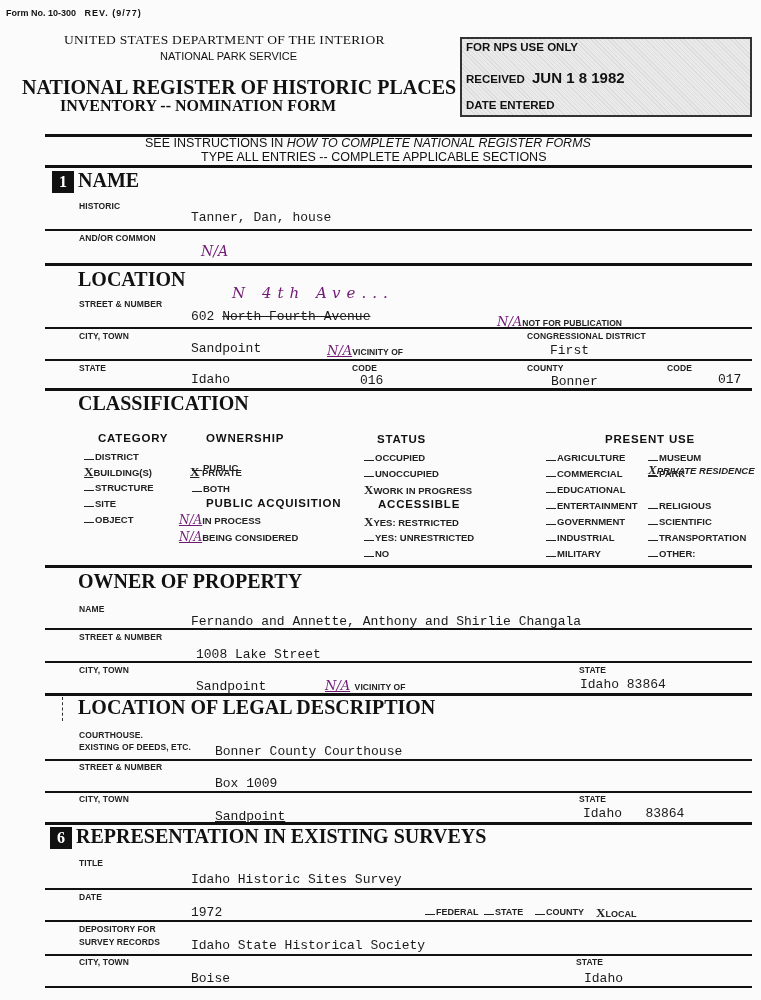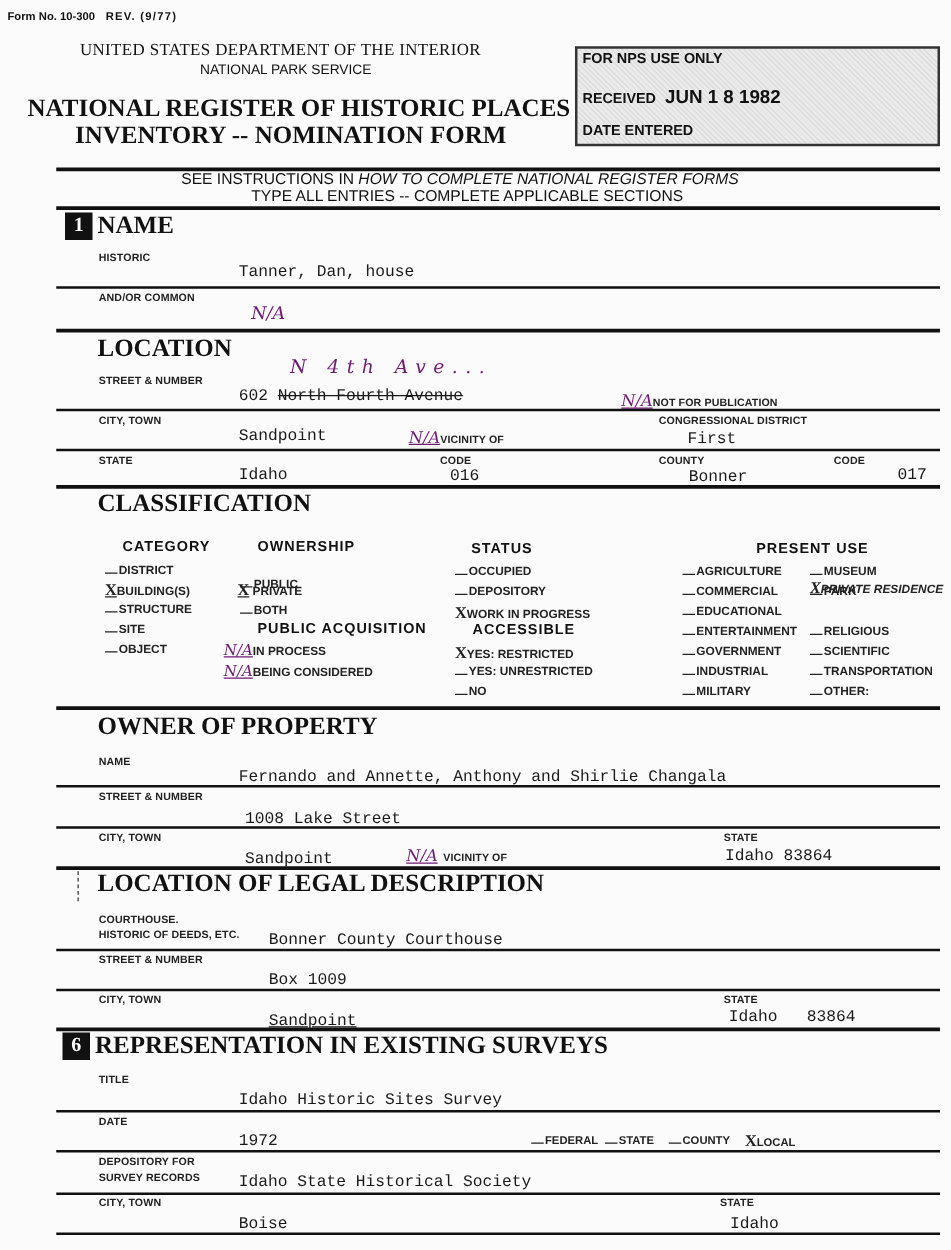--- a/index.html
+++ b/index.html
@@ -27,21 +27,21 @@
 </head>
 <body>
 
 <div class="abs" style="left:6px;top:8px;font-size:9px;font-weight:bold;">
   <span>Form No. 10-300</span>
   <span style="margin-left:6px;letter-spacing:1px;">REV. (9/77)</span>
 </div>
 <div class="abs serif" style="left:64px;top:32px;font-size:13.5px;letter-spacing:0.3px;">UNITED STATES DEPARTMENT OF THE INTERIOR</div>
 <div class="abs" style="left:160px;top:50px;font-size:11px;">NATIONAL PARK SERVICE</div>
 <div class="abs serif" style="left:22px;top:76px;font-size:20px;font-weight:bold;">NATIONAL REGISTER OF HISTORIC PLACES</div>
-<div class="abs serif" style="left:60px;top:97px;font-size:20px;font-weight:bold;">INVENTORY -- NOMINATION FORM</div>
+<div class="abs serif" style="left:60px;top:97px;font-size:16px;font-weight:bold;">INVENTORY -- NOMINATION FORM</div>
 
 <div class="nps-box">
   <div class="row" style="top:2px;">FOR NPS USE ONLY</div>
   <div class="row" style="top:30px;">
     <span>RECEIVED</span>
     <span style="font-size:15px;margin-left:4px;font-weight:bold;font-family:'Liberation Sans Narrow','Liberation Sans',sans-serif;">JUN 1 8 1982</span>
   </div>
   <div class="row" style="top:60px;">DATE ENTERED</div>
 </div>
 
@@ -103,21 +103,21 @@
 <div class="abs colhead" style="left:206px;top:432px;">OWNERSHIP</div>
 <div class="abs opt" style="left:192px;top:462px;"><span class="blank"></span><span>PUBLIC</span></div>
 <div class="abs opt" style="left:190px;top:464px;"><span class="mark">X</span>&nbsp;<span>PRIVATE</span></div>
 <div class="abs opt" style="left:192px;top:483px;"><span class="blank"></span><span>BOTH</span></div>
 <div class="abs colhead" style="left:206px;top:497px;">PUBLIC ACQUISITION</div>
 <div class="abs opt" style="left:179px;top:513px;"><span class="hand" style="font-size:12px;font-weight:normal;text-decoration:underline;">N/A</span><span>IN PROCESS</span></div>
 <div class="abs opt" style="left:179px;top:530px;"><span class="hand" style="font-size:12px;font-weight:normal;text-decoration:underline;">N/A</span><span>BEING CONSIDERED</span></div>
 
 <div class="abs colhead" style="left:377px;top:433px;">STATUS</div>
 <div class="abs opt" style="left:364px;top:452px;"><span class="blank"></span><span>OCCUPIED</span></div>
-<div class="abs opt" style="left:364px;top:468px;"><span class="blank"></span><span>DEPOSITORY</span></div>
+<div class="abs opt" style="left:364px;top:468px;"><span class="blank"></span><span>UNOCCUPIED</span></div>
 <div class="abs opt" style="left:364px;top:482px;"><span class="mark" style="text-decoration:none;">X</span><span>WORK IN PROGRESS</span></div>
 <div class="abs colhead" style="left:378px;top:498px;">ACCESSIBLE</div>
 <div class="abs opt" style="left:364px;top:514px;"><span class="mark" style="text-decoration:none;">X</span><span>YES: RESTRICTED</span></div>
 <div class="abs opt" style="left:364px;top:532px;"><span class="blank"></span><span>YES: UNRESTRICTED</span></div>
 <div class="abs opt" style="left:364px;top:548px;"><span class="blank"></span><span>NO</span></div>
 
 <div class="abs colhead" style="left:605px;top:433px;">PRESENT USE</div>
 <div class="abs opt" style="left:546px;top:452px;"><span class="blank"></span><span>AGRICULTURE</span></div>
 <div class="abs opt" style="left:546px;top:468px;"><span class="blank"></span><span>COMMERCIAL</span></div>
 <div class="abs opt" style="left:546px;top:484px;"><span class="blank"></span><span>EDUCATIONAL</span></div>
@@ -149,21 +149,21 @@
   <span class="hand" style="font-size:13px;text-decoration:underline;">N/A</span>
   <span class="lbl">VICINITY OF</span>
 </div>
 <div class="abs lbl" style="left:579px;top:665px;">STATE</div>
 <div class="abs mono" style="left:580px;top:677px;">Idaho 83864</div>
 <div class="rule thick" style="top:693px;"></div>
 
 <div class="abs" style="left:62px;top:697px;width:1px;height:24px;border-left:1px dashed #333;"></div>
 <div class="abs sechead" style="left:78px;top:696px;">LOCATION OF LEGAL DESCRIPTION</div>
 <div class="abs lbl" style="left:79px;top:730px;">COURTHOUSE.</div>
-<div class="abs lbl" style="left:79px;top:742px;">HISTORIC OF DEEDS, ETC.</div>
+<div class="abs lbl" style="left:79px;top:742px;">EXISTING OF DEEDS, ETC.</div>
 <div class="abs mono" style="left:215px;top:744px;">Bonner County Courthouse</div>
 <div class="rule thin" style="top:759px;"></div>
 <div class="abs lbl" style="left:79px;top:762px;">STREET &amp; NUMBER</div>
 <div class="abs mono" style="left:215px;top:776px;">Box 1009</div>
 <div class="rule thin" style="top:791px;"></div>
 <div class="abs lbl" style="left:79px;top:794px;">CITY, TOWN</div>
 <div class="abs mono" style="left:215px;top:809px;text-decoration:underline;">Sandpoint</div>
 <div class="abs lbl" style="left:579px;top:794px;">STATE</div>
 <div class="abs mono" style="left:583px;top:806px;white-space:pre;">Idaho   83864</div>
 <div class="rule thick" style="top:822px;"></div>

